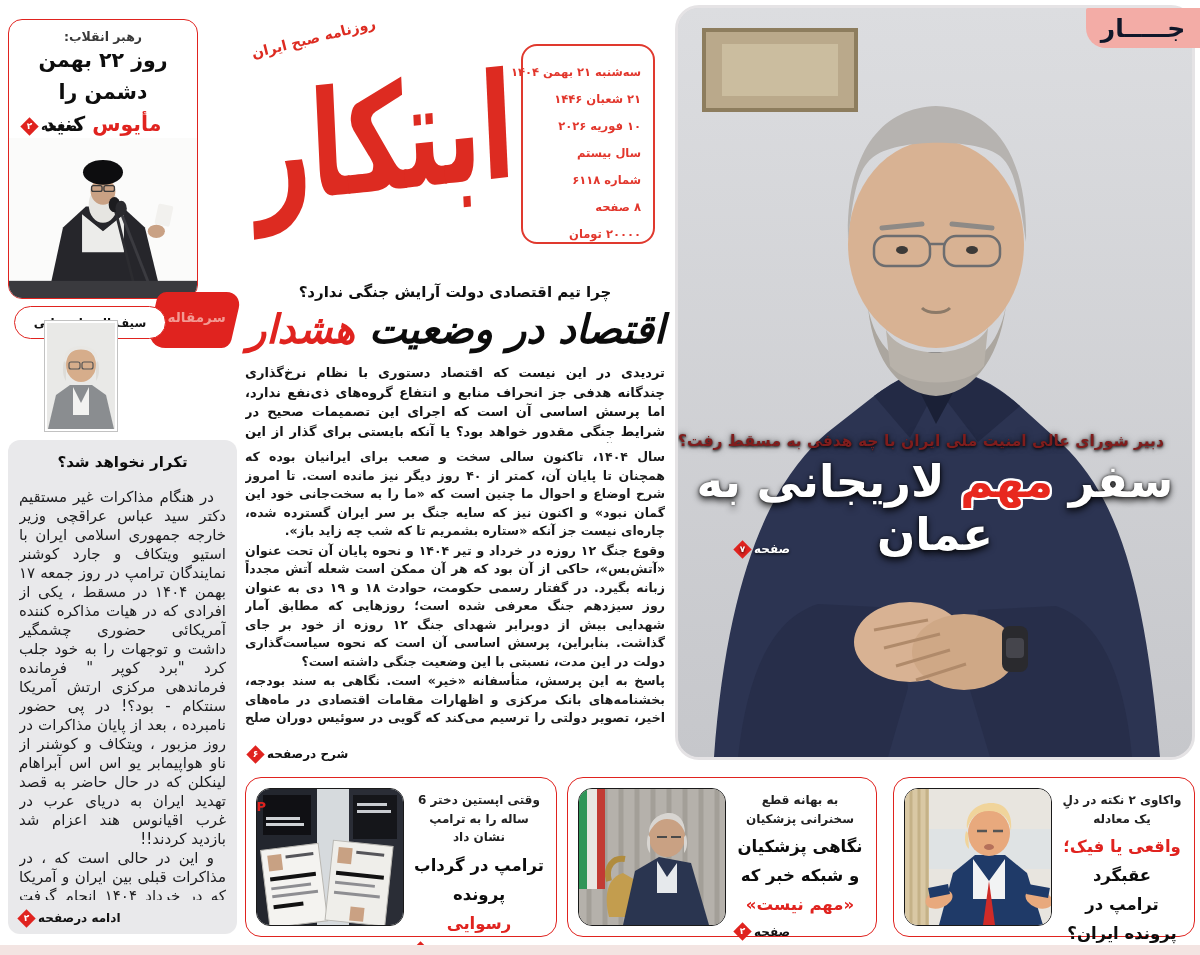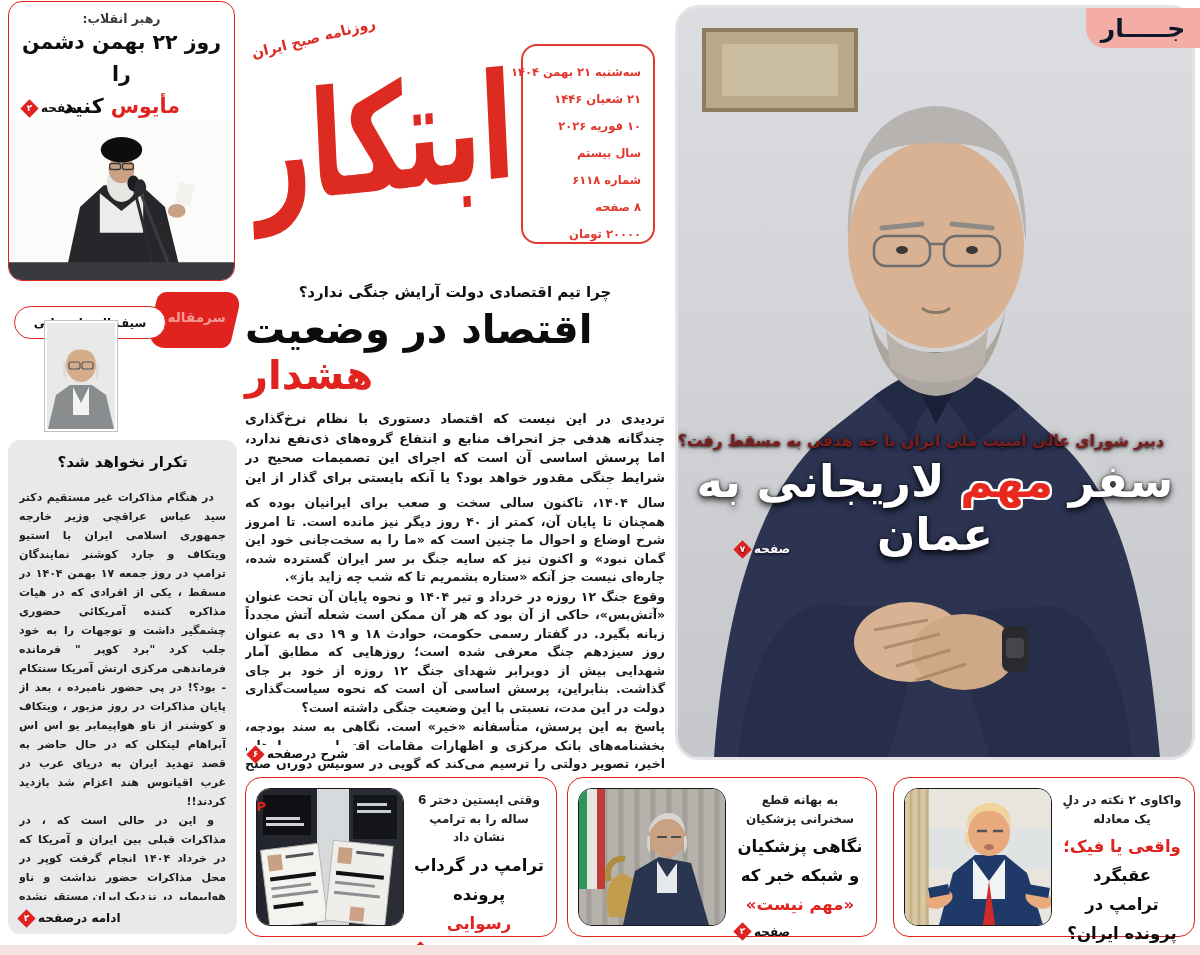--- a/index.html
+++ b/index.html
@@ -7,50 +7,50 @@
   body { font-family:"DejaVu Sans", sans-serif; }
   .page { position:relative; width:1200px; height:955px; background:#fff; overflow:hidden; direction:rtl; }
 
   
   .pmark { display:inline-flex; align-items:center; gap:5px; font-size:12px; font-weight:800; color:#111; }
   .pmark .diamond { width:13px; height:13px; background:#e0231f; transform:rotate(45deg); display:block; flex:0 0 auto; }
   .pmark .diamond i { display:block; width:13px; height:13px; transform:rotate(-45deg); font-style:normal; color:#fff; font-size:9px; font-weight:800; line-height:13px; text-align:center; }
   .pmark.white { color:#fff; text-shadow:0 1px 3px rgba(0,0,0,.9); }
 
   
-  .box-leader { position:absolute; left:8px; top:1px; width:227px; height:280px; border:1.5px solid #e0231f; border-radius:14px; background:#fff; overflow:hidden; }
+  .box-leader { position:absolute; left:8px; top:19px; width:190px; height:280px; border:1.5px solid #e0231f; border-radius:14px; background:#fff; overflow:hidden; }
   .bl-kicker { margin-top:9px; text-align:center; font-size:12.5px; font-weight:700; color:#3a3a3a; }
   .bl-headline { text-align:center; font-size:20.5px; font-weight:900; line-height:1.55; color:#0d0d0d; margin-top:1px; }
   .bl-headline .red { color:#e0231f; }
   .bl-mark { position:absolute; left:14px; top:99px; }
   .bl-photo { position:absolute; left:0; right:0; bottom:0; top:118px; }
   .bl-photo svg { width:100%; height:100%; display:block; }
 
   
   .edit-ribbon { position:absolute; left:152px; top:292px; width:84px; height:56px; background:#e0231f; transform:skewX(-13deg); border-radius:8px 16px 8px 20px; }
   .edit-ribbon span { display:block; transform:skewX(13deg); text-align:center; padding-top:17px; color:#f29a93; font-size:13.5px; font-weight:900; }
   .edit-authorpill { position:absolute; left:14px; top:306px; width:152px; height:33px; background:#fff; border:1.5px solid #e0231f; border-radius:17px; display:flex; align-items:center; justify-content:center; font-size:12px; font-weight:800; color:#111; }
   .edit-photo { position:absolute; left:44px; top:320px; width:74px; height:112px; background:#fff; border:1px solid #c2c2c2; padding:2px; }
   .edit-photo svg { width:100%; height:100%; display:block; }
   .edit-graybox { position:absolute; left:8px; top:440px; width:229px; height:494px; background:#e9e9eb; border-radius:12px; }
   .edit-title { text-align:center; font-size:15px; font-weight:900; color:#0d0d0d; padding-top:13px; }
-  .edit-body { position:absolute; left:11px; right:11px; top:48px; bottom:34px; overflow:hidden; font-size:11px; font-weight:700; line-height:19px; text-align:justify; color:#1d1d1f; }
+  .edit-body { position:absolute; left:11px; right:11px; top:48px; bottom:34px; overflow:hidden; font-size:15px; font-weight:400; line-height:19px; text-align:justify; color:#1d1d1f; }
   .edit-body p { text-indent:12px; }
   .edit-continue { position:absolute; left:12px; bottom:9px; background:#e9e9eb; padding-right:6px; }
 
   
   .tagline { position:absolute; left:250px; top:30px; color:#dd2b21; font-size:14px; font-weight:900; transform:rotate(-14deg); }
   .logo { position:absolute; left:244px; top:0px; width:280px; height:278px; display:flex; align-items:center; justify-content:center; color:#dd2b21; font-size:98px; font-weight:900; transform:scaleY(1.5) rotate(-4deg); }
   .datebox { position:absolute; left:521px; top:44px; width:134px; height:200px; background:#fff; border:2px solid #e0392e; border-radius:16px; padding:13px 12px 0 0; color:#e2362c; font-size:11.5px; font-weight:700; text-align:right; }
   .datebox div { line-height:27px; white-space:nowrap; }
 
   
   .main-art { position:absolute; left:245px; top:283px; width:420px; height:480px; }
   .ma-kicker { text-align:center; font-size:15px; font-weight:800; color:#101010; }
-  .ma-headline { text-align:left; font-size:40px; font-weight:900; margin-top:5px; color:#0c0c0c; letter-spacing:-1px; }
+  .ma-headline { text-align:right; font-size:40px; font-weight:900; margin-top:5px; color:#0c0c0c; letter-spacing:-1px;font-style:italic; }
   .ma-headline .red { color:#e0231f; }
   .ma-lead { margin-top:11px; font-size:13px; font-weight:800; line-height:19.5px; text-align:justify; color:#151515; height:80px; overflow:hidden; }
   .ma-body { margin-top:5px; font-size:12.5px; font-weight:600; line-height:18.5px; text-align:justify; color:#1b1b1b; height:278px; overflow:hidden; }
   .ma-body p { margin-bottom:1px; }
   .ma-more { position:absolute; left:2px; bottom:0px; background:#fff; padding:2px 8px 2px 2px; }
 
   
   .photo-box { position:absolute; left:675px; top:5px; width:520px; height:755px; border:3px solid #e5e3e5; border-radius:24px; overflow:hidden; background:#d5d6d9; }
   .photo-box > svg { position:absolute; inset:0; width:100%; height:100%; display:block; }
   .pb-kicker { position:absolute; left:0; right:0; top:424px; text-align:left; color:#7f1d1d; font-size:15.5px; font-weight:800; text-shadow:0 1px 3px rgba(0,0,0,.95), 0 0 7px rgba(0,0,0,.55); }

